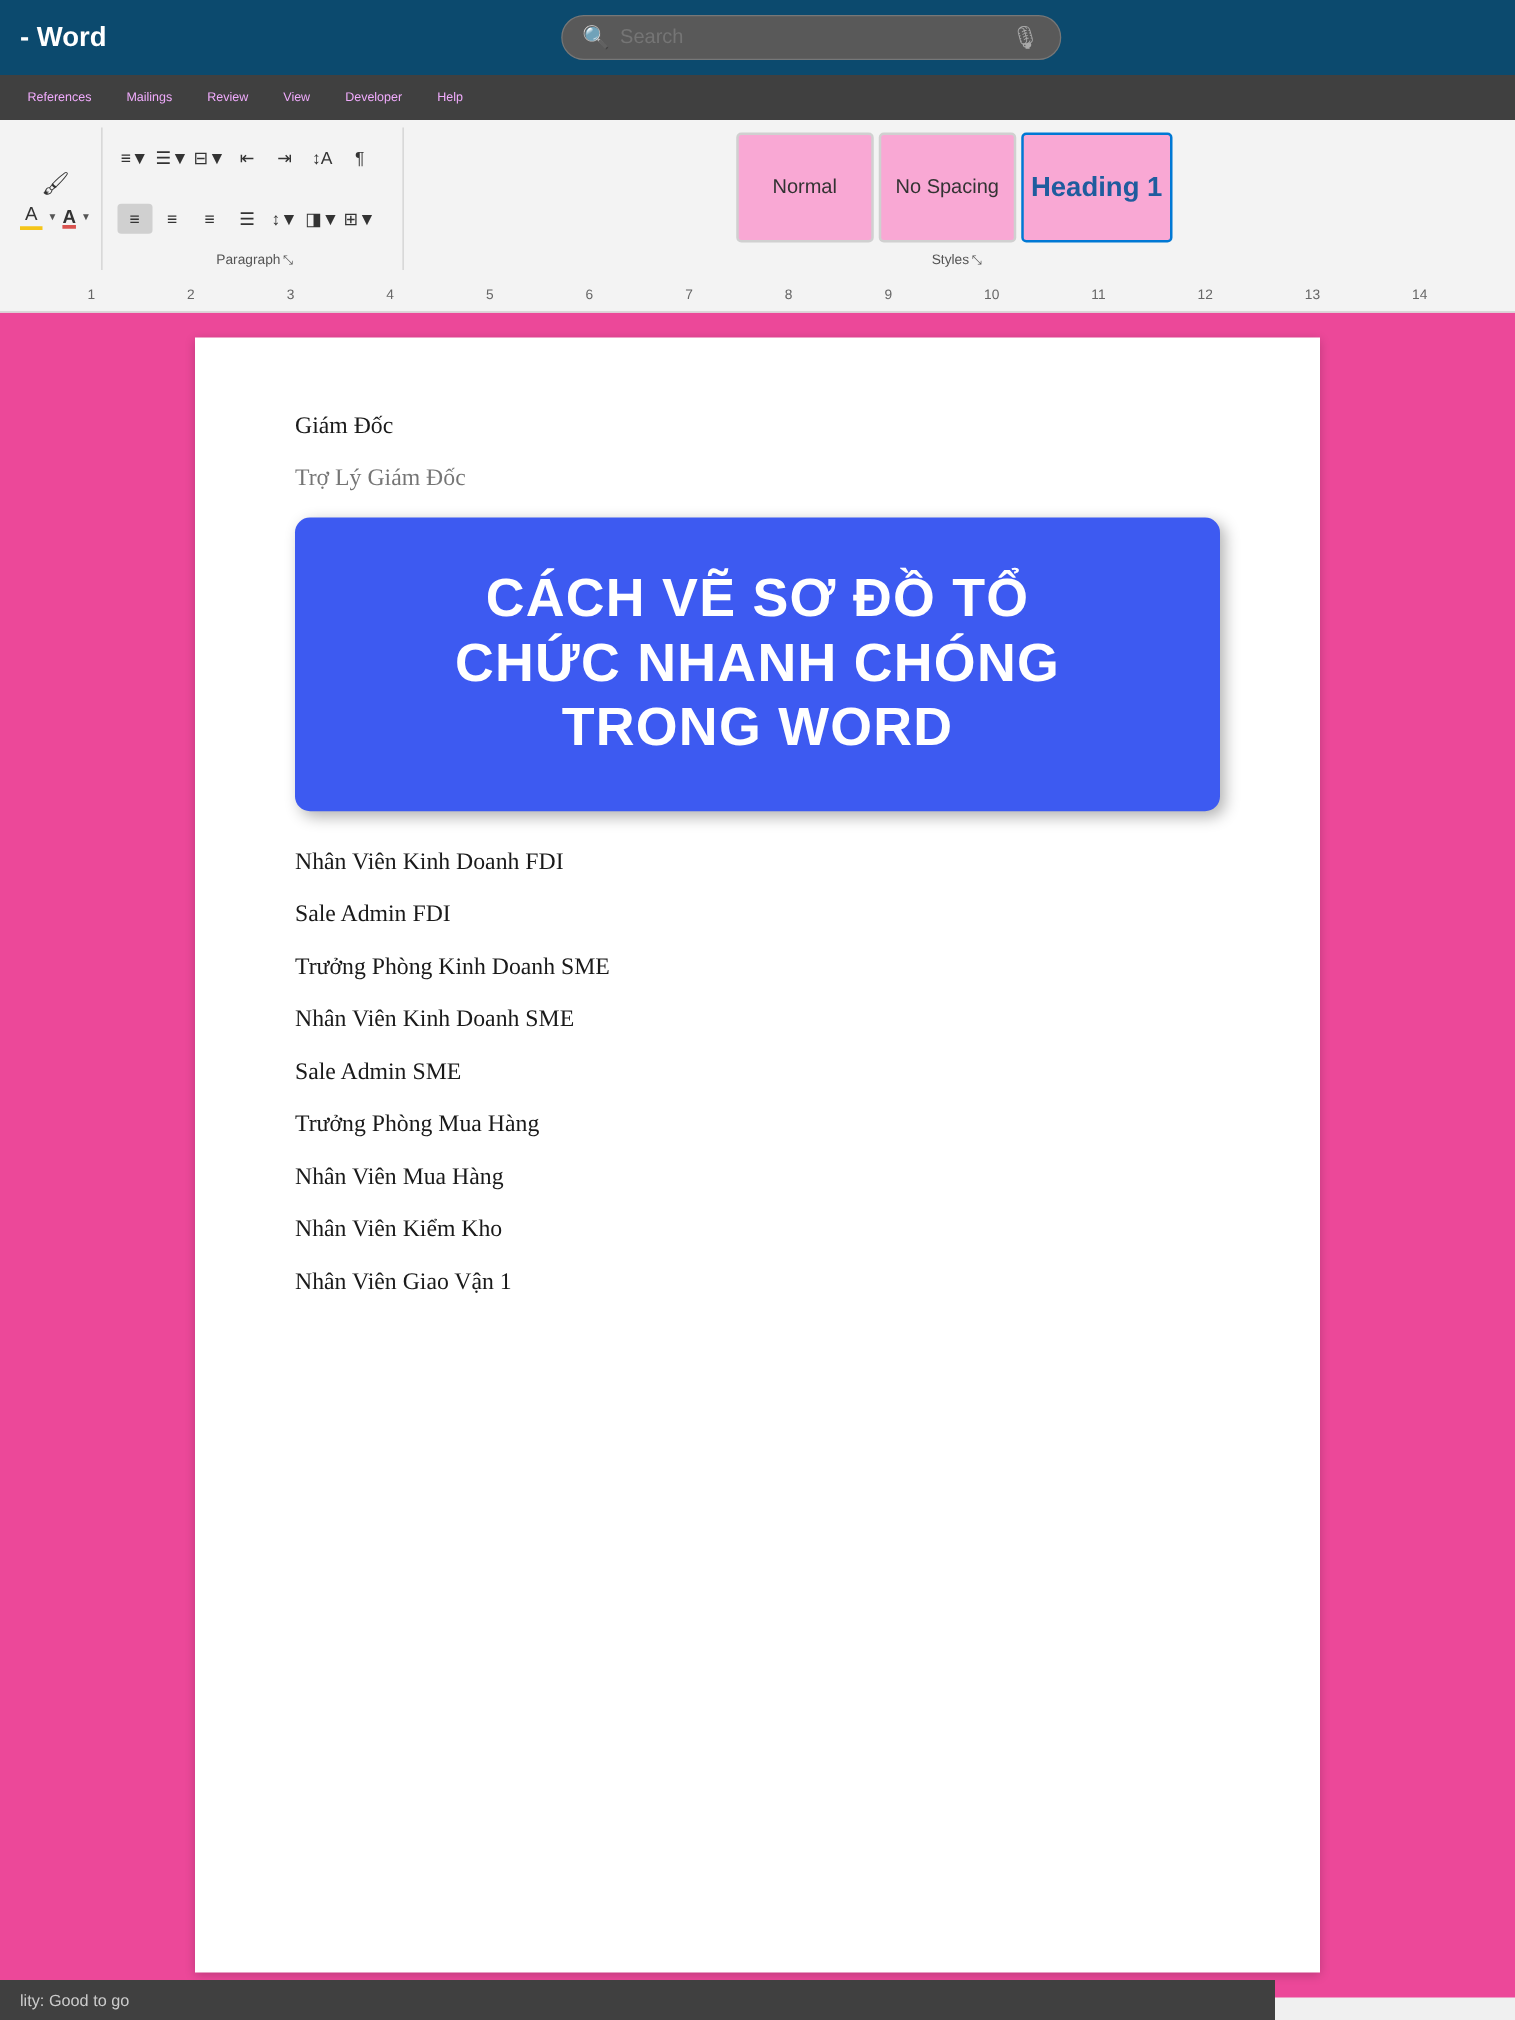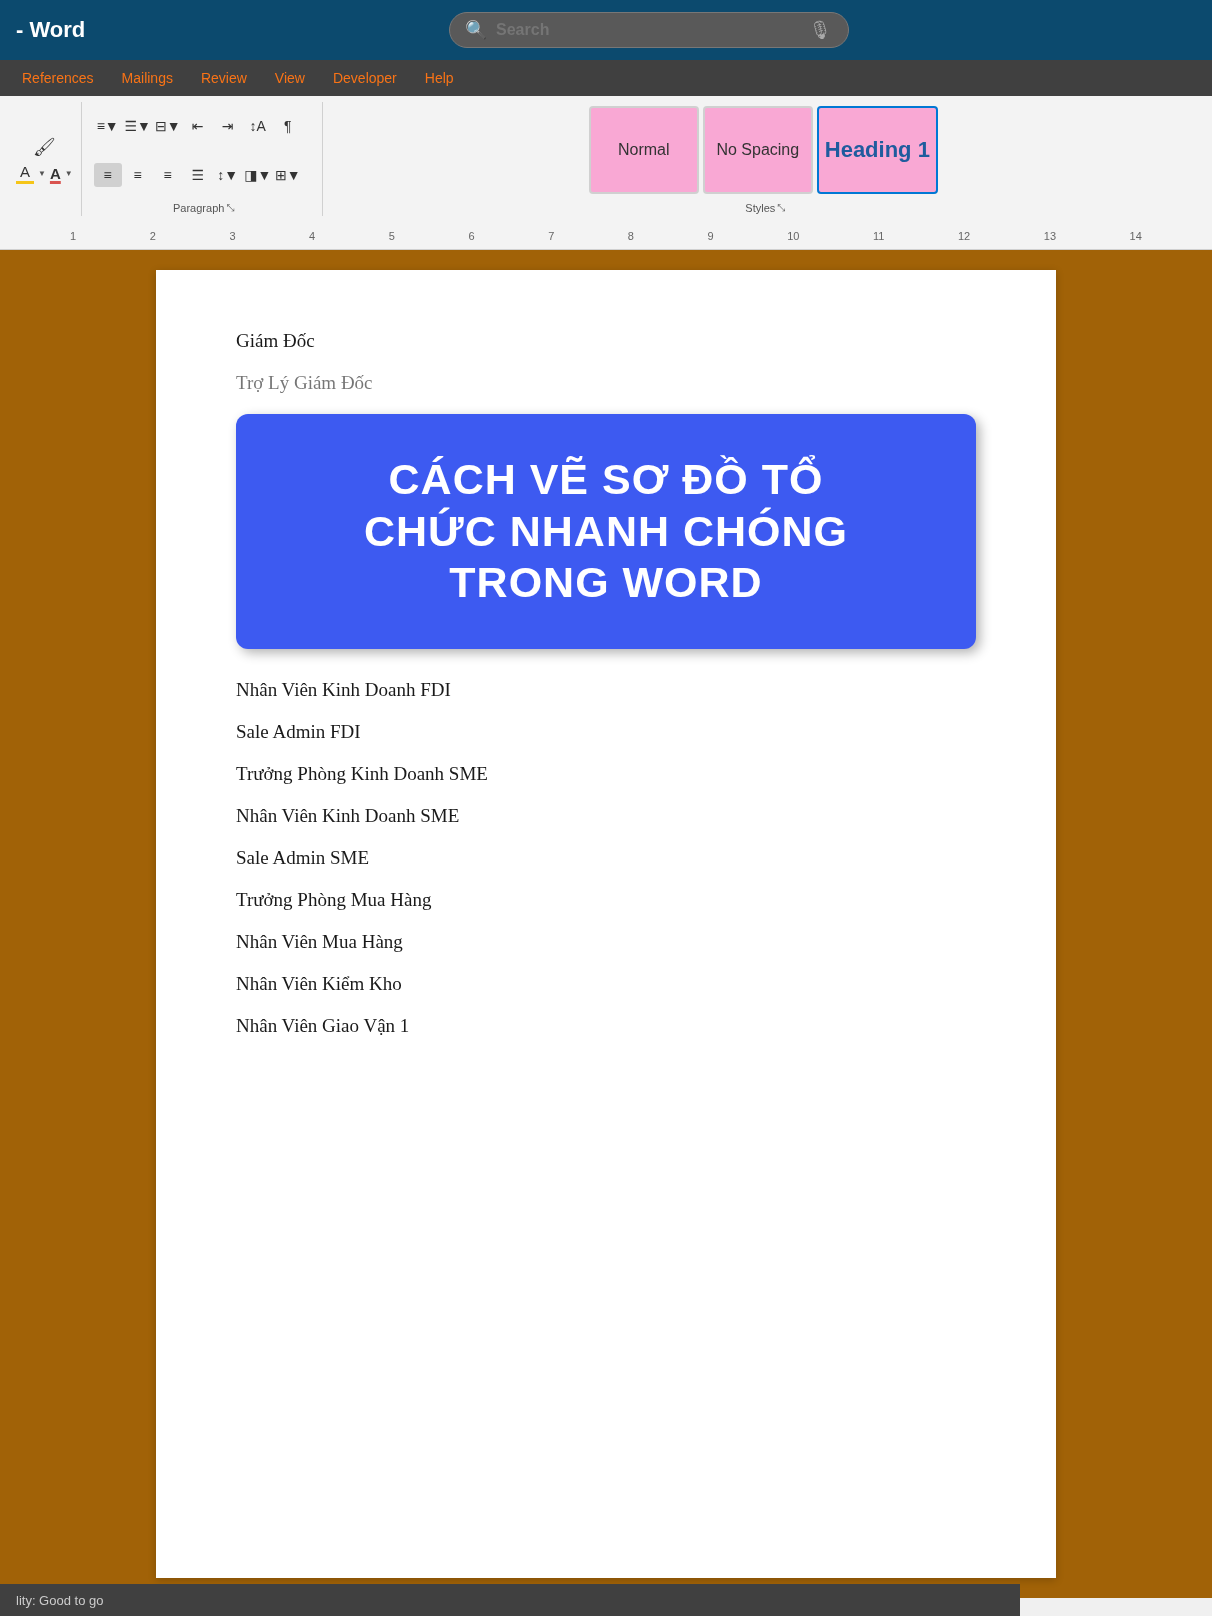--- a/index.html
+++ b/index.html
@@ -43,21 +43,20 @@
       margin: 0 auto;
     }
 
     .search-box input {
       background: transparent;
       border: none;
       outline: none;
       color: #ccc;
       font-size: 16px;
       width: 100%;
-      font-weight: bold;
     }
 
     .search-icon-svg {
       color: #aaa;
       font-size: 18px;
     }
 
     .mic-icon {
       color: #aaa;
       font-size: 18px;
@@ -66,22 +65,22 @@
 
     .ribbon-tabs {
       background: #404040;
       display: flex;
       align-items: center;
       height: 36px;
       padding-left: 8px;
     }
 
     .ribbon-tab {
-      color: #f97316;
-      font-size: 14px;
+      color: #f0abfc;
+      font-size: 10px;
       padding: 6px 14px;
       cursor: pointer;
     }
 
     .ribbon-content {
       background: #f3f3f3;
       padding: 6px 8px;
       display: flex;
       align-items: stretch;
       gap: 4px;
@@ -204,21 +203,21 @@
       padding: 0 10px;
     }
 
     .ruler-num {
       font-size: 11px;
       color: #666;
     }
 
     
     .document-area {
-      background: #a16207;
+      background: #ec4899;
       flex: 1;
       display: flex;
       justify-content: center;
       padding: 20px 0;
       height: calc(1616px - 60px - 148px - 28px - 32px);
       overflow: hidden;
     }
 
     .document-page {
       background: #ffffff;

